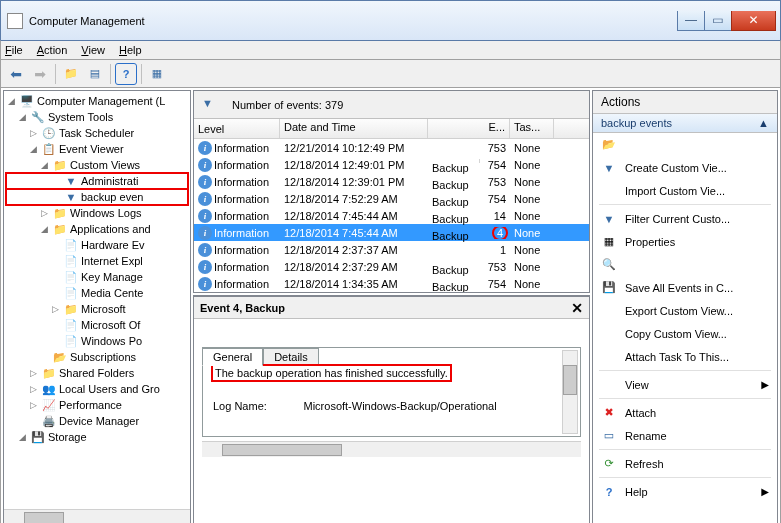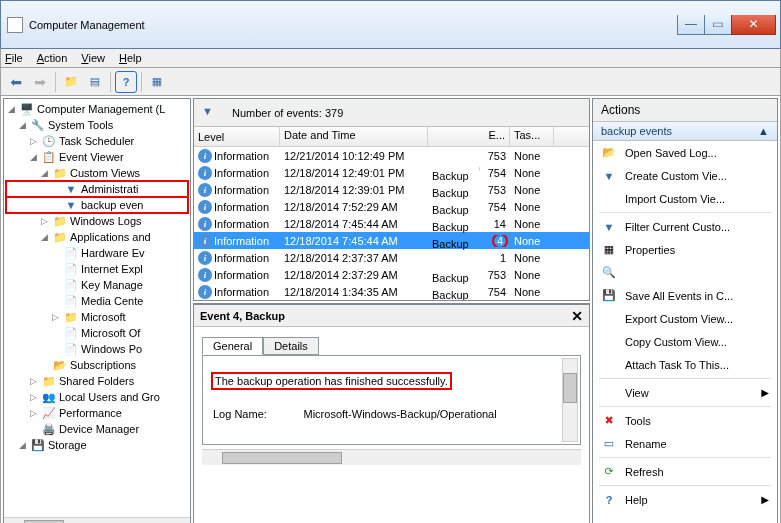--- a/index.html
+++ b/index.html
@@ -1,19 +1,19 @@
 <!DOCTYPE html>
 <html><head>
 <meta charset="utf-8">
 <style>
 * { box-sizing: border-box; margin: 0; padding: 0; font-family: "Segoe UI", Tahoma, sans-serif; font-size: 11px; }
 body { background: #fff; width: 781px; height: 523px; overflow: hidden; }
 
 
-.titlebar { height: 48px; background: linear-gradient(#f0f6fc, #d9e6f7); border: 1px solid #5a7ba8; border-bottom: none; display: flex; align-items: center; padding-left: 6px; }
+.titlebar { height: 40px; background: linear-gradient(#f0f6fc, #d9e6f7); border: 1px solid #5a7ba8; border-bottom: none; display: flex; align-items: center; padding-left: 6px; }
 .titlebar .ticon { width: 16px; height: 16px; background: #fff; border: 1px solid #888; margin-right: 6px; }
 .titlebar .ttxt { flex: 1; color: #000; }
 .winbtns { display: flex; height: 20px; margin-right: 4px; }
 .winbtn { width: 28px; height: 20px; border: 1px solid #5a7ba8; border-top: none; background: linear-gradient(#eaf3fb,#c8dff5); display: flex; align-items: center; justify-content: center; font-size: 12px; margin-left: -1px; color: #3b5a80; }
 .winbtn.close { background: linear-gradient(#e9715a,#c83b1f); color: #fff; width: 45px; border-color: #a02b14; }
 
 
 .menubar { height: 20px; background: #f0f0f0; border: 1px solid #a0a0a0; border-top: 1px solid #5a7ba8; display: flex; padding-left: 4px; align-items: center; }
 .menubar span { margin-right: 14px; color: #000; }
 .menubar span u { text-decoration: underline; }
@@ -55,21 +55,21 @@
 .col-e { width: 30px; text-align: right; }
 .col-t { width: 44px; }
 .eid-circ { outline: 2px solid #e00; border-radius: 50%; padding: 0 3px; }
 
 
 .details { flex: 1; border-top: 2px solid #828790; margin-top: 2px; display: flex; flex-direction: column; min-height: 0; }
 .dhead { height: 22px; background: #f0f0f0; border-bottom: 1px solid #c0c0c0; display: flex; align-items: center; padding: 0 6px; font-weight: bold; }
 .dhead .x { margin-left: auto; font-size: 14px; cursor: pointer; }
 .dbody { flex: 1; padding: 10px 8px; position: relative; overflow: hidden; }
 .tabs { display: flex; margin-bottom: 0; }
-.tab { border: 1px solid #919b9c; padding: 2px 10px; background: #f0f0f0; position: relative; top: 0; }
+.tab { border: 1px solid #919b9c; padding: 2px 10px; background: #f0f0f0; position: relative; top: 19px; }
 .tab.act { background: #fff; border-bottom: 1px solid #fff; z-index: 1; }
 .tabpane { border: 1px solid #919b9c; padding: 18px 14px 10px 10px; height: 90px; position: relative; }
 .msg { outline: 2px solid #e00; display: inline-block; padding: 1px 2px; }
 .logline { margin-top: 20px; color: #000; white-space: nowrap; }
 .vscroll { position: absolute; right: 2px; top: 2px; bottom: 2px; width: 16px; background: #f0f0f0; border: 1px solid #d0d0d0; }
 .vthumb { background: #cdcdcd; border: 1px solid #a0a0a0; }
 
 
 .rhead { background: #f0f0f0; padding: 4px 8px; border-bottom: 1px solid #c0c0c0; font-size: 12px; }
 .rblue { background: linear-gradient(#eff6fd,#d6e6f7); padding: 3px 8px; display: flex; align-items: flex-start; color: #1a3e6e; border-bottom: 1px solid #c0c0c0; }
@@ -356,21 +356,20 @@
   </div>
 
   <div class="panel right">
     <div class="rhead">Actions</div>
     <div class="rblue">
         <span>backup events</span>
         <span class="arr">▲</span>
       </div>
     <div class="ritem">
         <span class="ri ic-folder">📂</span>
-        <span class="rtxt">Open Saved Log...</span>
       </div>
     <div class="ritem">
         <span class="ri" style="color:#3b6ea5">▼</span>
         <span class="rtxt">Create Custom Vie...</span>
       </div>
     <div class="ritem">
         <span class="ri"></span>
         <span class="rtxt">Import Custom Vie...</span>
       </div>
     <div style="border-top:1px solid #e0e0e0;margin:2px 6px"></div>
@@ -403,21 +402,21 @@
       </div>
     <div style="border-top:1px solid #e0e0e0;margin:2px 6px"></div>
     <div class="ritem">
         <span class="ri"></span>
         <span class="rtxt">View</span>
         <span class="sub">▶</span>
       </div>
     <div style="border-top:1px solid #e0e0e0;margin:2px 6px"></div>
     <div class="ritem">
         <span class="ri" style="color:#d22">✖</span>
-        <span class="rtxt">Tools</span>
+        <span class="rtxt">Attach</span>
       </div>
     <div class="ritem">
         <span class="ri" style="color:#3b6ea5">▭</span>
         <span class="rtxt">Rename</span>
       </div>
     <div style="border-top:1px solid #e0e0e0;margin:2px 6px"></div>
     <div class="ritem">
         <span class="ri" style="color:#2a8a2a">⟳</span>
         <span class="rtxt">Refresh</span>
       </div>

